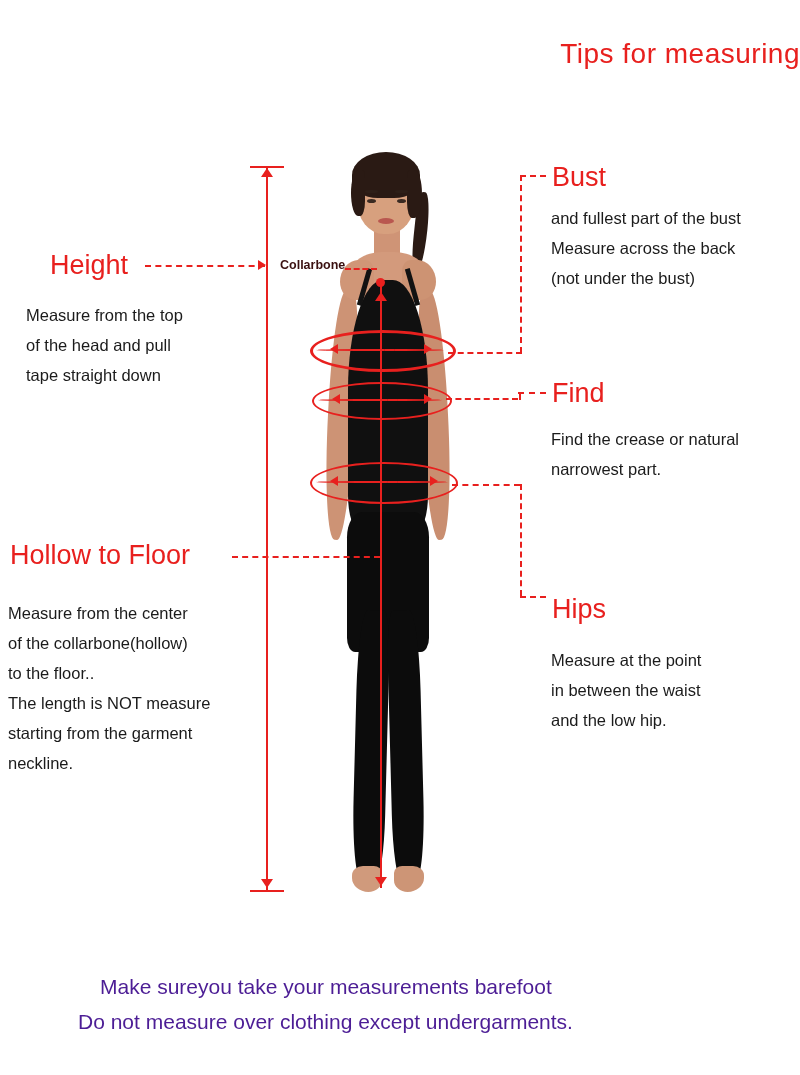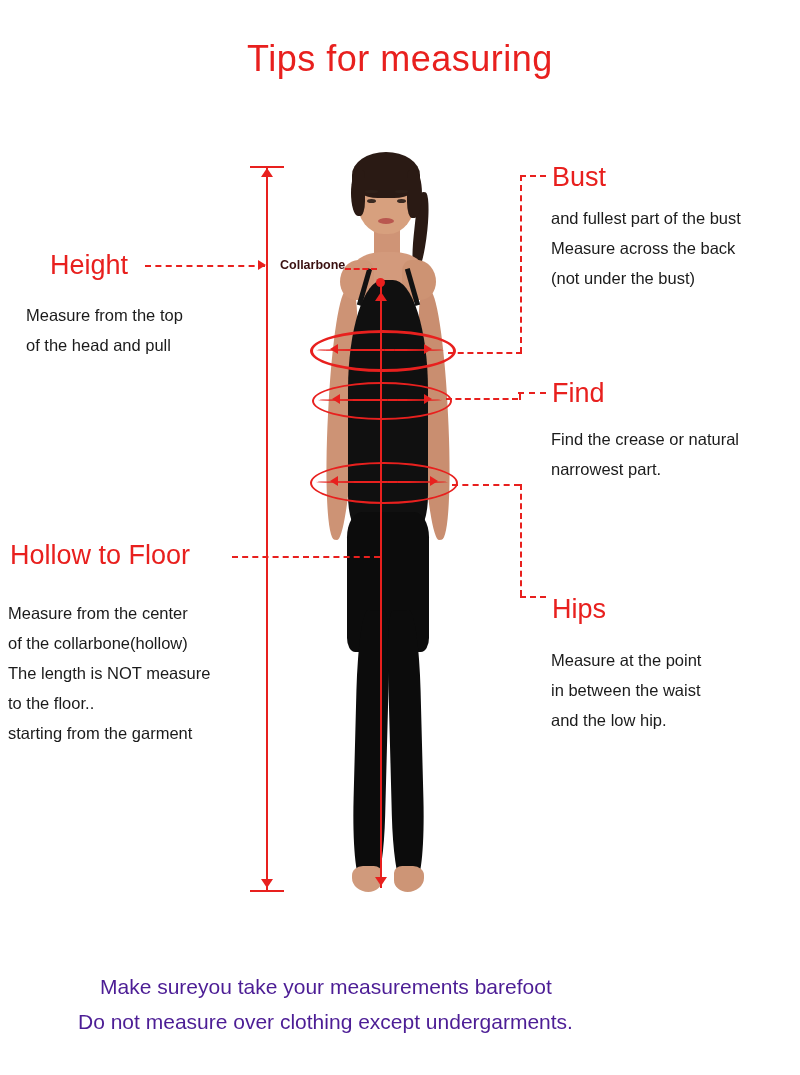--- a/index.html
+++ b/index.html
@@ -17,22 +17,22 @@
     background: #ffffff;
     overflow: hidden;
   }
 
   
   .title {
     position: absolute;
     top: 38px;
     left: 0;
     width: 800px;
-    text-align: center;
-    font-size: 36px;
+    text-align: right;
+    font-size: 28px;
     color: #e8201e;
     letter-spacing: 0.5px;
   }
 
   
   .red-head {
     position: absolute;
     color: #e8201e;
     font-size: 27px;
     white-space: nowrap;
@@ -418,29 +418,31 @@
   <div class="arrow-left" style="left:330px; top:476px;"></div>
   <div class="arrow-right" style="left:430px; top:476px;"></div>
   <div class="dash-h" style="left:452px; top:484px; width:68px;"></div>
   <div class="dash-v" style="left:520px; top:484px; height:112px;"></div>
   <div class="dash-h" style="left:520px; top:596px; width:26px;"></div>
 
   <div class="red-head" style="left:50px; top:250px;">Height</div>
   <div class="body-text" style="left:26px; top:300px;">
     <div>Measure from the top</div>
     <div>of the head and pull</div>
+    <div>tape straight down</div>
   </div>
 
   <div class="red-head" style="left:10px; top:540px;">Hollow to Floor</div>
   <div class="body-text" style="left:8px; top:598px;">
     <div>Measure from the center</div>
     <div>of the collarbone(hollow)</div>
+    <div>to the floor..</div>
     <div>The length is NOT measure</div>
-    <div>to the floor..</div>
     <div>starting from the garment</div>
+    <div>neckline.</div>
   </div>
 
   <div class="red-head" style="left:552px; top:162px;">Bust</div>
   <div class="body-text" style="left:551px; top:203px;">
     <div>and fullest part of the bust</div>
     <div>Measure across the back</div>
     <div>(not under the bust)</div>
   </div>
 
   <div class="red-head" style="left:552px; top:378px;">Find</div>

